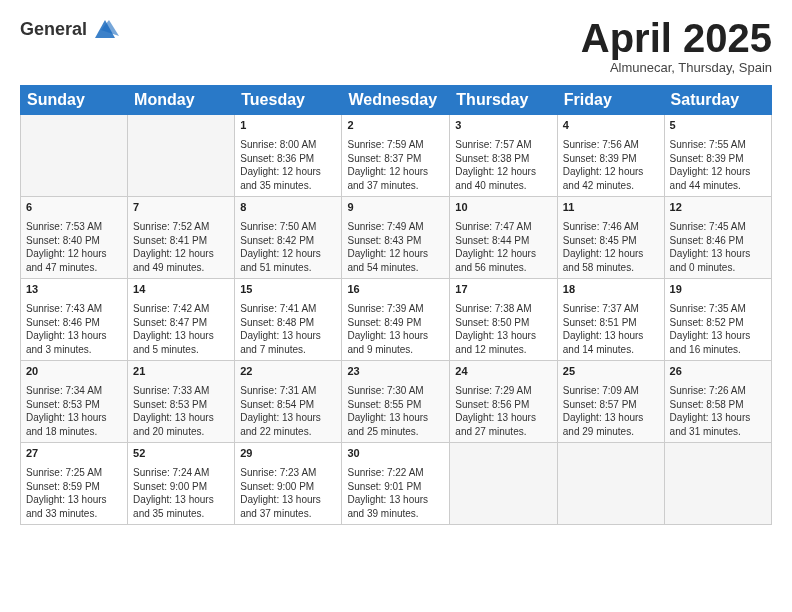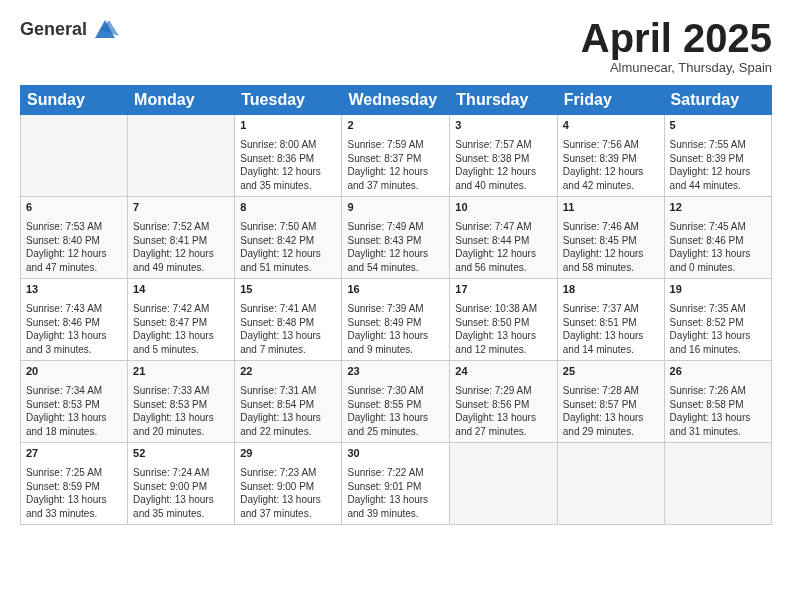--- a/index.html
+++ b/index.html
@@ -242,21 +242,21 @@
           </td>
           <td>
             <div class="day-number">16</div>
             <div class="day-info" style="white-space: pre-line;">Sunrise: 7:39 AM
 Sunset: 8:49 PM
 Daylight: 13 hours
 and 9 minutes.</div>
           </td>
           <td>
             <div class="day-number">17</div>
-            <div class="day-info" style="white-space: pre-line;">Sunrise: 10:38 AM
+            <div class="day-info" style="white-space: pre-line;">Sunrise: 7:38 AM
 Sunset: 8:50 PM
 Daylight: 13 hours
 and 12 minutes.</div>
           </td>
           <td>
             <div class="day-number">18</div>
             <div class="day-info" style="white-space: pre-line;">Sunrise: 7:37 AM
 Sunset: 8:51 PM
 Daylight: 13 hours
 and 14 minutes.</div>
@@ -300,21 +300,21 @@
           </td>
           <td>
             <div class="day-number">24</div>
             <div class="day-info" style="white-space: pre-line;">Sunrise: 7:29 AM
 Sunset: 8:56 PM
 Daylight: 13 hours
 and 27 minutes.</div>
           </td>
           <td>
             <div class="day-number">25</div>
-            <div class="day-info" style="white-space: pre-line;">Sunrise: 7:28 AM
+            <div class="day-info" style="white-space: pre-line;">Sunrise: 7:09 AM
 Sunset: 8:57 PM
 Daylight: 13 hours
 and 29 minutes.</div>
           </td>
           <td>
             <div class="day-number">26</div>
             <div class="day-info" style="white-space: pre-line;">Sunrise: 7:26 AM
 Sunset: 8:58 PM
 Daylight: 13 hours
 and 31 minutes.</div>

